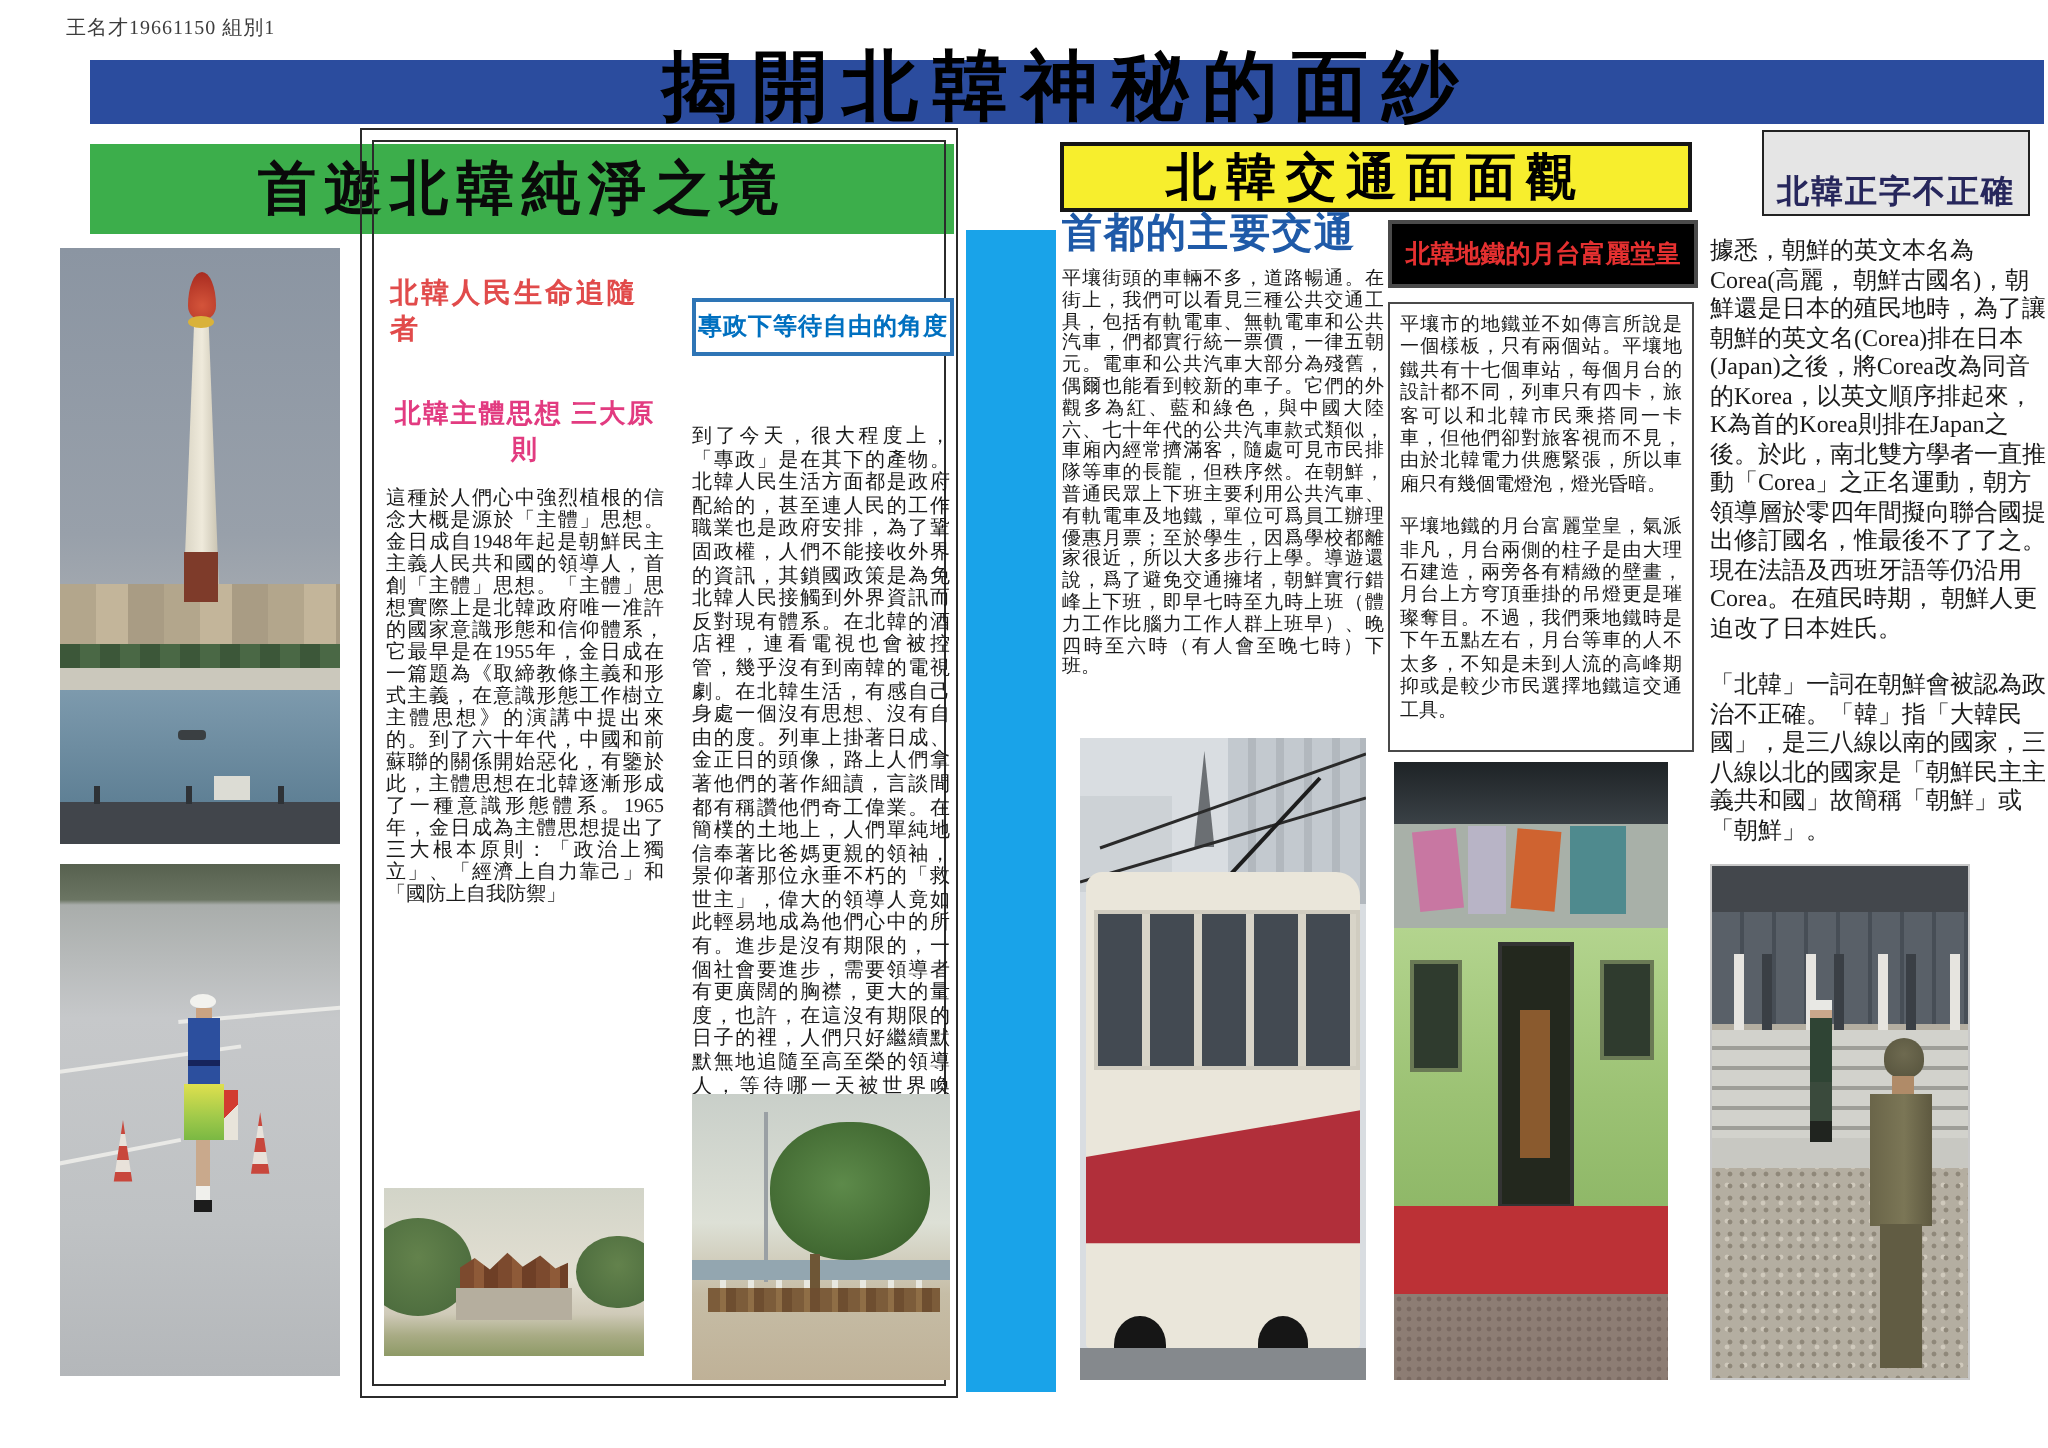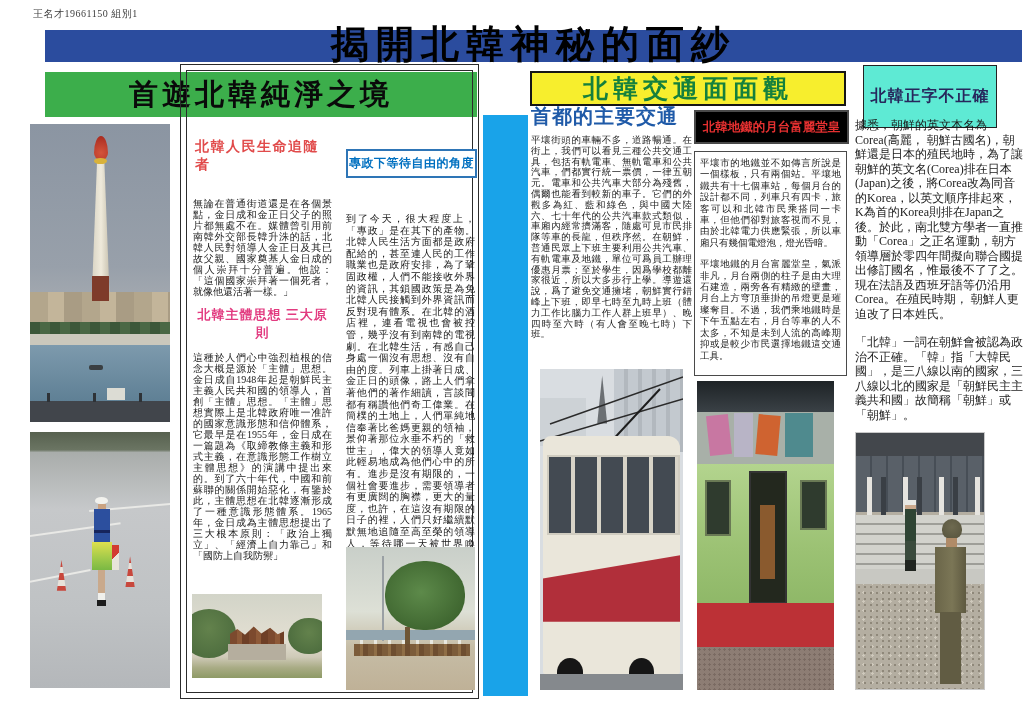--- a/index.html
+++ b/index.html
@@ -12,23 +12,23 @@
   
   .meta-id{left:33px;top:7px;font-size:10px;color:#3c3c3c;letter-spacing:.5px;}
   .title-bar{left:45px;top:30px;width:977px;height:32px;background:#2B4C9E;overflow:visible;}
   .title-text{width:100%;text-align:center;color:#000;font-weight:bold;font-size:38px;line-height:34px;
               letter-spacing:7px;margin-top:-3px;}
 
   
   .green-banner{left:45px;top:72px;width:432px;height:45px;background:#3CAE4B;
                 color:#0a0a0a;font-weight:bold;font-size:29px;letter-spacing:4px;}
   .yellow-banner{left:530px;top:71px;width:312px;height:31px;background:#F7EE2D;border:2px solid #161616;
-                 color:#15803d;font-weight:bold;font-size:25px;letter-spacing:5px;}
-  .magenta-banner{left:863px;top:65px;width:132px;height:41px;background:#5eead4;border:1px solid #222;
-                  display:flex;align-items:flex-end;justify-content:center;padding-bottom:20px;
+                 color:#000000;font-weight:bold;font-size:25px;letter-spacing:5px;}
+  .magenta-banner{left:881px;top:65px;width:132px;height:41px;background:#e5e5e5;border:1px solid #222;
+                  display:flex;align-items:flex-end;justify-content:center;padding-bottom:0;
                   color:#27275C;font-weight:bold;font-size:16px;letter-spacing:1px;}
 
   
   .box-outer{left:180px;top:64px;width:297px;height:633px;border:1px solid #2b2b2b;pointer-events:none;}
   .box-inner{left:186px;top:70px;width:285px;height:621px;border:1px solid #2b2b2b;pointer-events:none;}
 
   
   .col-life{left:193px;top:138px;width:139px;}
   .life-heading{color:#E14B4B;font-weight:bold;font-size:14px;letter-spacing:1.5px;margin:0 0 24px 2px;}
   .body-s{font-size:10px;line-height:11px;text-align:justify;margin:0;}
@@ -220,21 +220,20 @@
   <div class="pp-belt"></div>
   <div class="pp-flag"></div>
   <div class="pp-skirt"></div>
   <div class="pp-legs"></div>
   <div class="pp-socks"></div>
   <div class="pp-shoes"></div>
 </div>
 
 <div class="abs col-life">
   <div class="life-heading">北韓人民生命追隨者</div>
-  <p class="body-s">無論在普通街道還是在各個景點，金日成和金正日父子的照片都無處不在。媒體曾引用前南韓外交部長韓升洙的話，北韓人民對領導人金正日及其已故父親、國家奠基人金日成的個人崇拜十分普遍。他說：「這個國家崇拜著一個死者，就像他還活著一樣。」</p>
   <div class="juche-heading">北韓主體思想 三大原則</div>
   <p class="body-s">這種於人們心中強烈植根的信念大概是源於「主體」思想。金日成自1948年起是朝鮮民主主義人民共和國的領導人，首創「主體」思想。「主體」思想實際上是北韓政府唯一准許的國家意識形態和信仰體系，它最早是在1955年，金日成在一篇題為《取締教條主義和形式主義，在意識形態工作樹立主體思想》的演講中提出來的。到了六十年代，中國和前蘇聯的關係開始惡化，有鑒於此，主體思想在北韓逐漸形成了一種意識形態體系。1965年，金日成為主體思想提出了三大根本原則：「政治上獨立」、「經濟上自力靠己」和「國防上自我防禦」</p>
 </div>
 
 <div class="abs photo ph-statues">
   <div class="st-tree st-treeL"></div>
   <div class="st-tree st-treeR"></div>
   <div class="st-grp"></div>
   <div class="st-ped"></div>
 </div>

